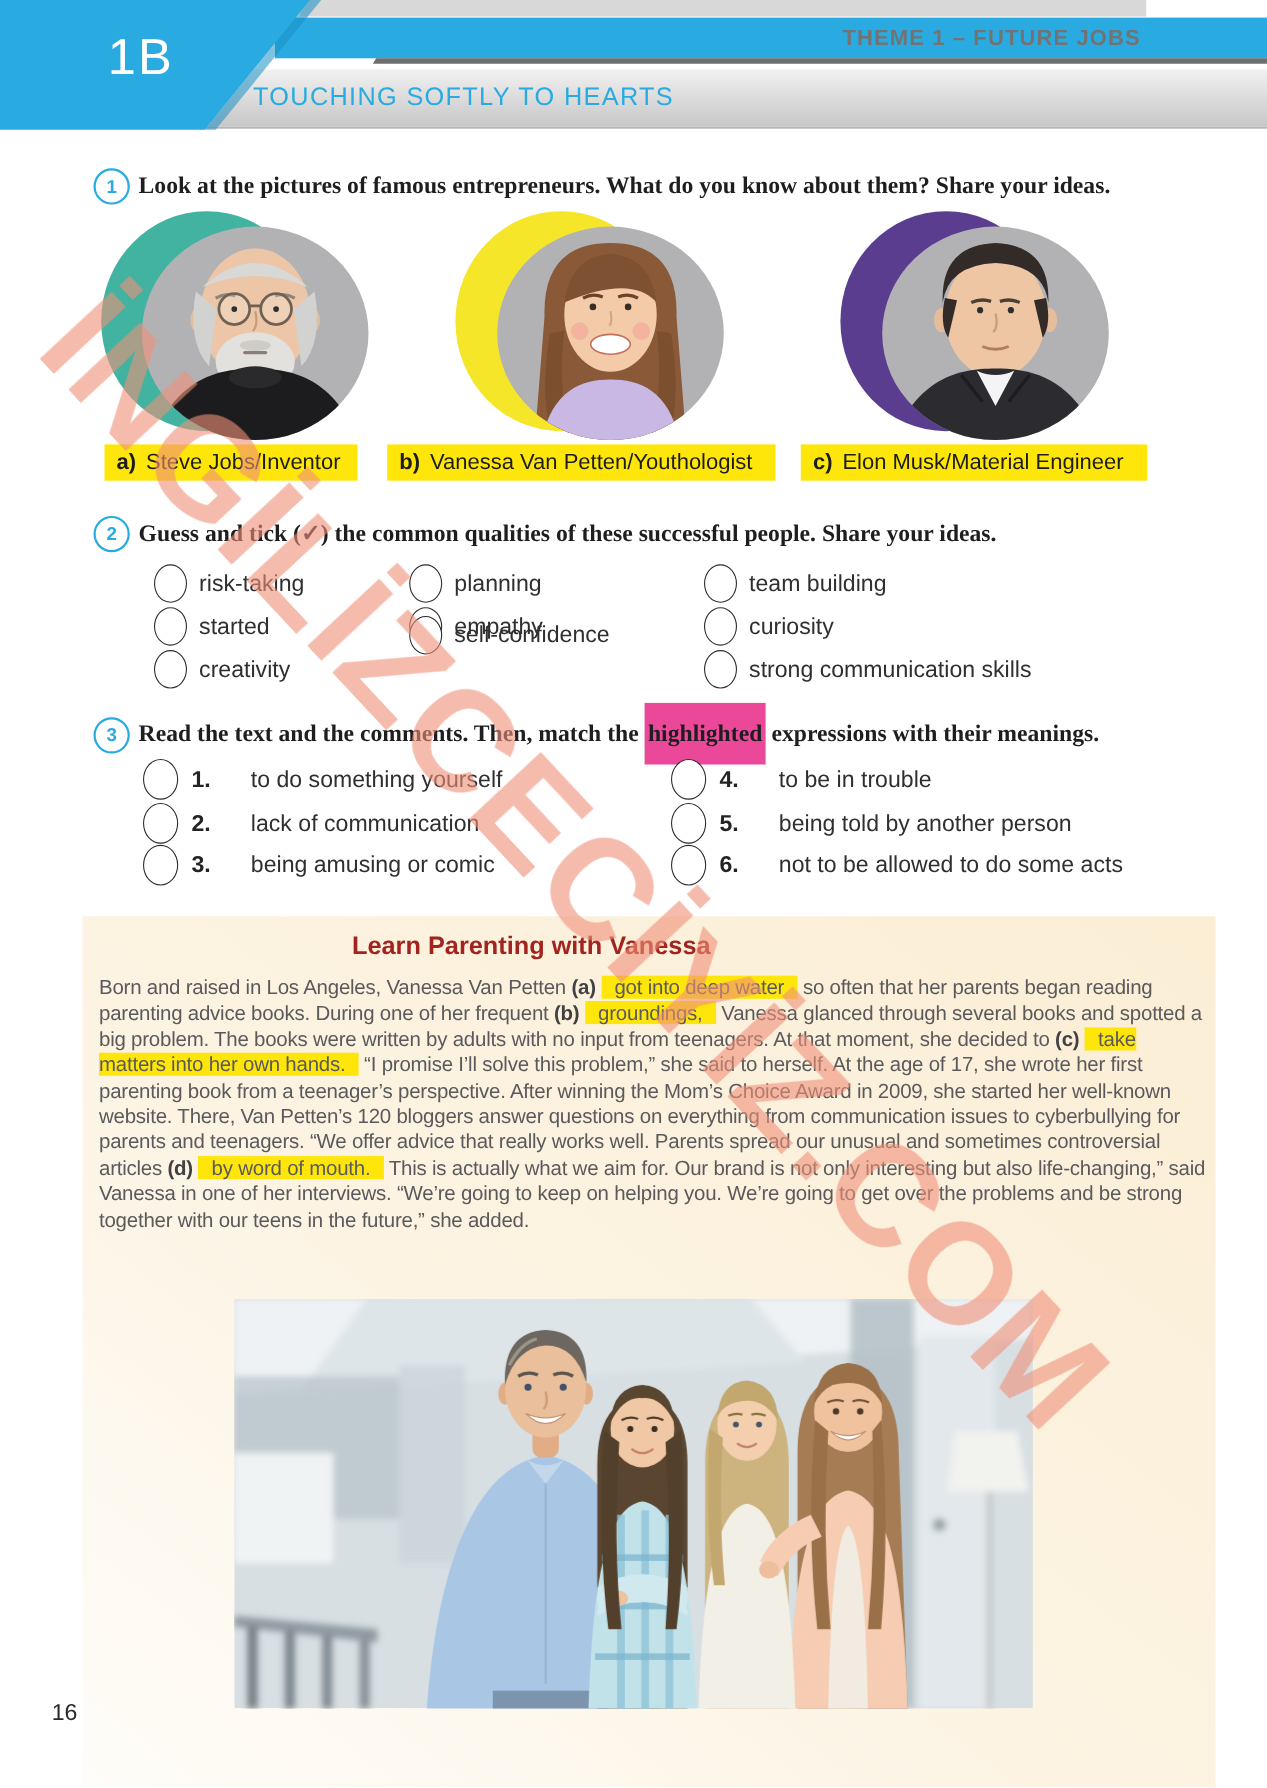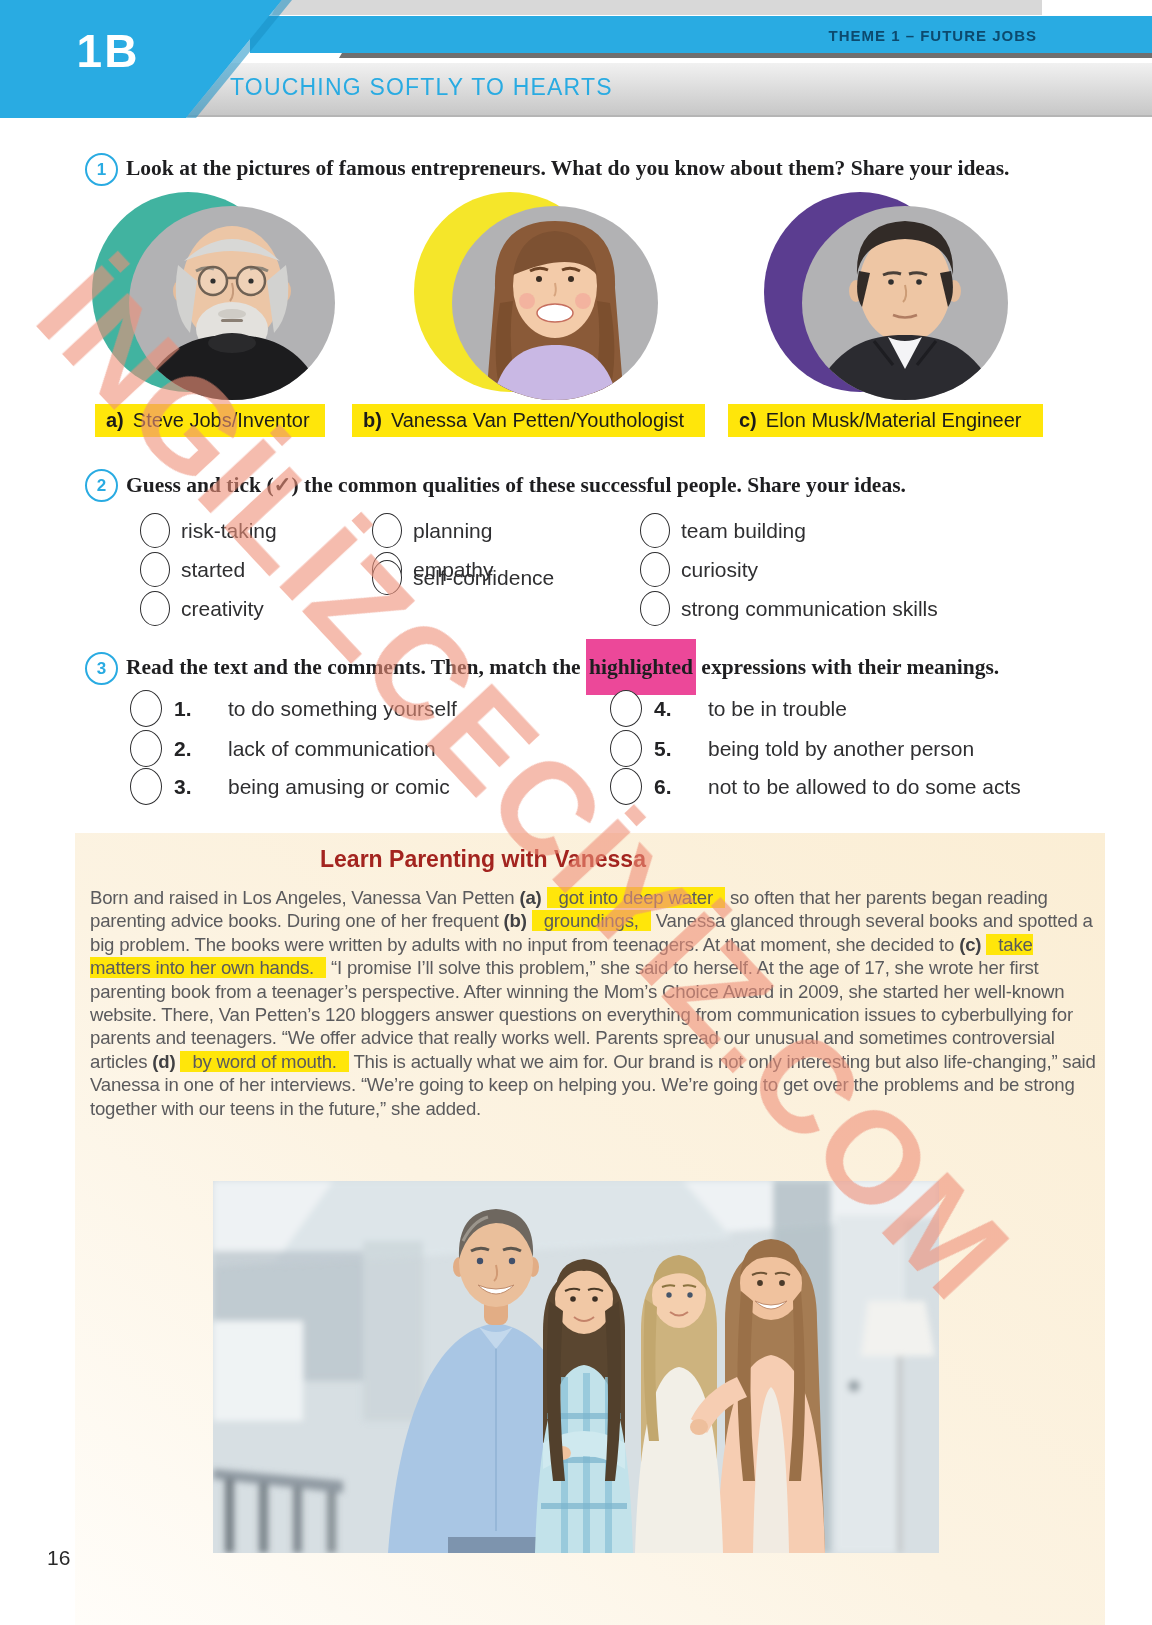--- a/index.html
+++ b/index.html
@@ -1,23 +1,23 @@
 <!DOCTYPE html>
 <html><head>
 <meta charset="utf-8">
 <style>
   html,body{margin:0;padding:0;background:#ffffff;}
   .page{position:relative;width:1152px;height:1625px;background:#ffffff;overflow:hidden;
         font-family:"Liberation Sans",sans-serif;}
   .abs{position:absolute;}
   
-  .unit-code{position:absolute;left:48px;top:24px;width:120px;text-align:center;color:#ffffff;
-             font-size:46px;font-weight:700;letter-spacing:2px;z-index:3;}
-  .theme-label{position:absolute;top:17px;right:115px;height:37px;line-height:37px;color:#0c4a6e;
-               font-size:15px;font-weight:bold;letter-spacing:1px;z-index:3;}
+  .unit-code{position:absolute;left:68px;top:24px;width:120px;text-align:center;color:#ffffff;
+             font-size:46px;font-weight:400;letter-spacing:2px;z-index:3;}
+  .theme-label{position:absolute;top:17px;right:115px;height:37px;line-height:37px;color:#737373;
+               font-size:20px;font-weight:bold;letter-spacing:1px;z-index:3;}
   .subtitle{position:absolute;left:230px;top:74px;font-size:23px;color:#29abe2;letter-spacing:1.2px;z-index:3;}
   
   .ex-num{position:absolute;width:29px;height:29px;border:2px solid #29abe2;border-radius:50%;
           background:#fff;color:#29abe2;font-weight:bold;font-size:17px;text-align:center;line-height:29px;z-index:4;}
   .instruction{position:absolute;font-family:"Liberation Serif",serif;font-weight:bold;
                font-size:21.5px;color:#1e1e20;z-index:4;white-space:nowrap;}
   .instruction .ihl{background:#ec4899;padding:16px 3px;}
   
   .caption{position:absolute;top:404px;height:33px;background:#ffe60a;display:flex;align-items:center;
            gap:9px;padding-left:11px;box-sizing:border-box;font-size:20px;color:#1c1c1a;z-index:4;}

